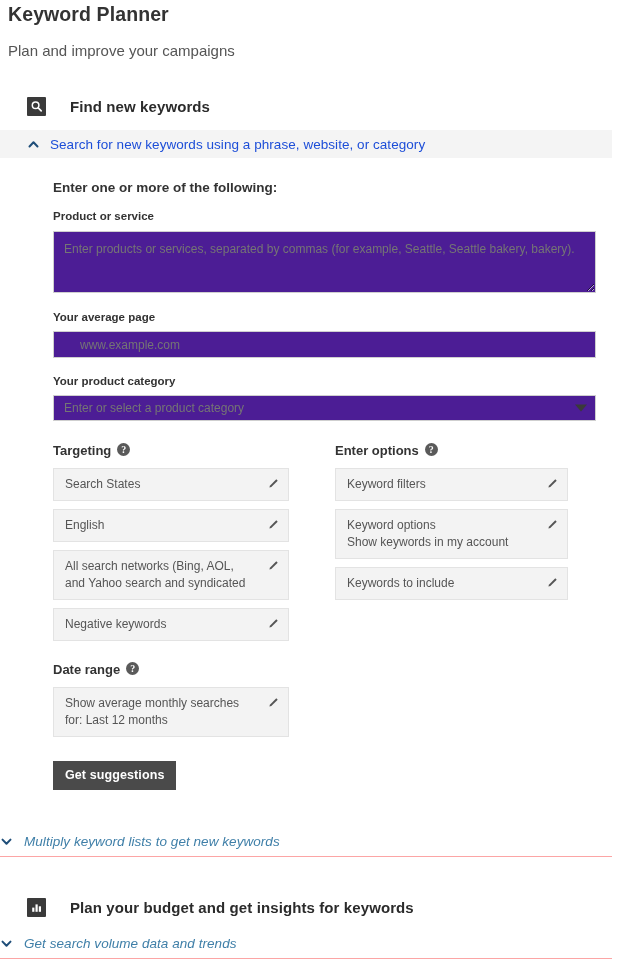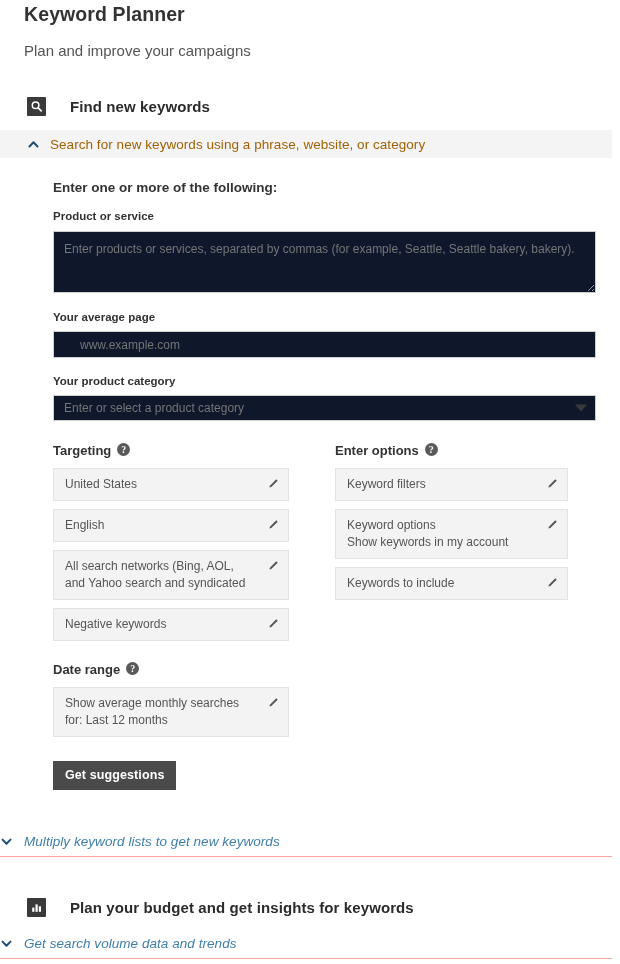--- a/index.html
+++ b/index.html
@@ -11,21 +11,21 @@
   body {
     width: 620px;
     height: 964px;
     position: relative;
     font-family: "Liberation Sans", sans-serif;
     color: #333333;
     overflow: hidden;
   }
 
   
-  .page-header { padding: 0px 0 0 24px; }
+  .page-header { padding: 0px 0 0 8px; }
   .page-title {
     font-size: 19.5px;
     font-weight: bold;
     color: #333333;
     margin: 0;
     padding-top: 3px;
     letter-spacing: 0.1px;
   }
   .page-subtitle {
     font-size: 15px;
@@ -65,21 +65,21 @@
     background: #f4f4f4;
     height: 28px;
     display: flex;
     align-items: center;
     padding-left: 27px;
     width: 612px;
   }
   .accordion-bar .chev { margin-right: 10px; }
   .accordion-bar-label {
     font-size: 13.5px;
-    color: #a16207;
+    color: #1d4ed8;
     letter-spacing: 0.05px;
   }
 
   .chev { display: inline-flex; width: 13px; height: 13px; flex: 0 0 auto; }
   .chev svg { display: block; }
 
   
   .form-body { padding-left: 53px; padding-right: 24px; }
   .form-lead {
     font-size: 13.5px;
@@ -89,21 +89,21 @@
     padding-top: 0;
   }
   .field-label {
     font-size: 11.5px;
     font-weight: bold;
     color: #333333;
     margin: 0;
   }
   .text-area, .text-input, .select-input {
     border: 1px solid #cfcfcf;
-    background: #0f172a;
+    background: #4c1d95;
     font-family: "Liberation Sans", sans-serif;
     font-size: 12px;
     color: #888888;
     padding: 9px 10px;
     width: 543px;
     display: block;
   }
   .text-area { height: 62px; line-height: 17px; }
   .text-input { height: 27px; padding: 5px 26px; }
   .select-wrap { position: relative; width: 543px; }
@@ -253,21 +253,21 @@
   <div class="cols">
 
     <div class="col-left">
       <p class="group-title">
         <span>Targeting</span>
         <span class="help-icon">?</span>
       </p>
       <div style="height:10px"></div>
 
       <div class="opt-box left">
-        <span class="opt-line">United States</span>
+        <span class="opt-line">Search States</span>
         <span class="pencil">
           <svg width="12" height="12" viewBox="0 0 12 12">
             <path d="M9.3 1.3 L10.7 2.7 L4.3 9.1 L2.4 9.6 L2.9 7.7 Z" fill="#555555"></path>
           </svg>
         </span>
       </div>
 
       <div class="opt-box left">
         <span class="opt-line">English</span>
         <span class="pencil">

